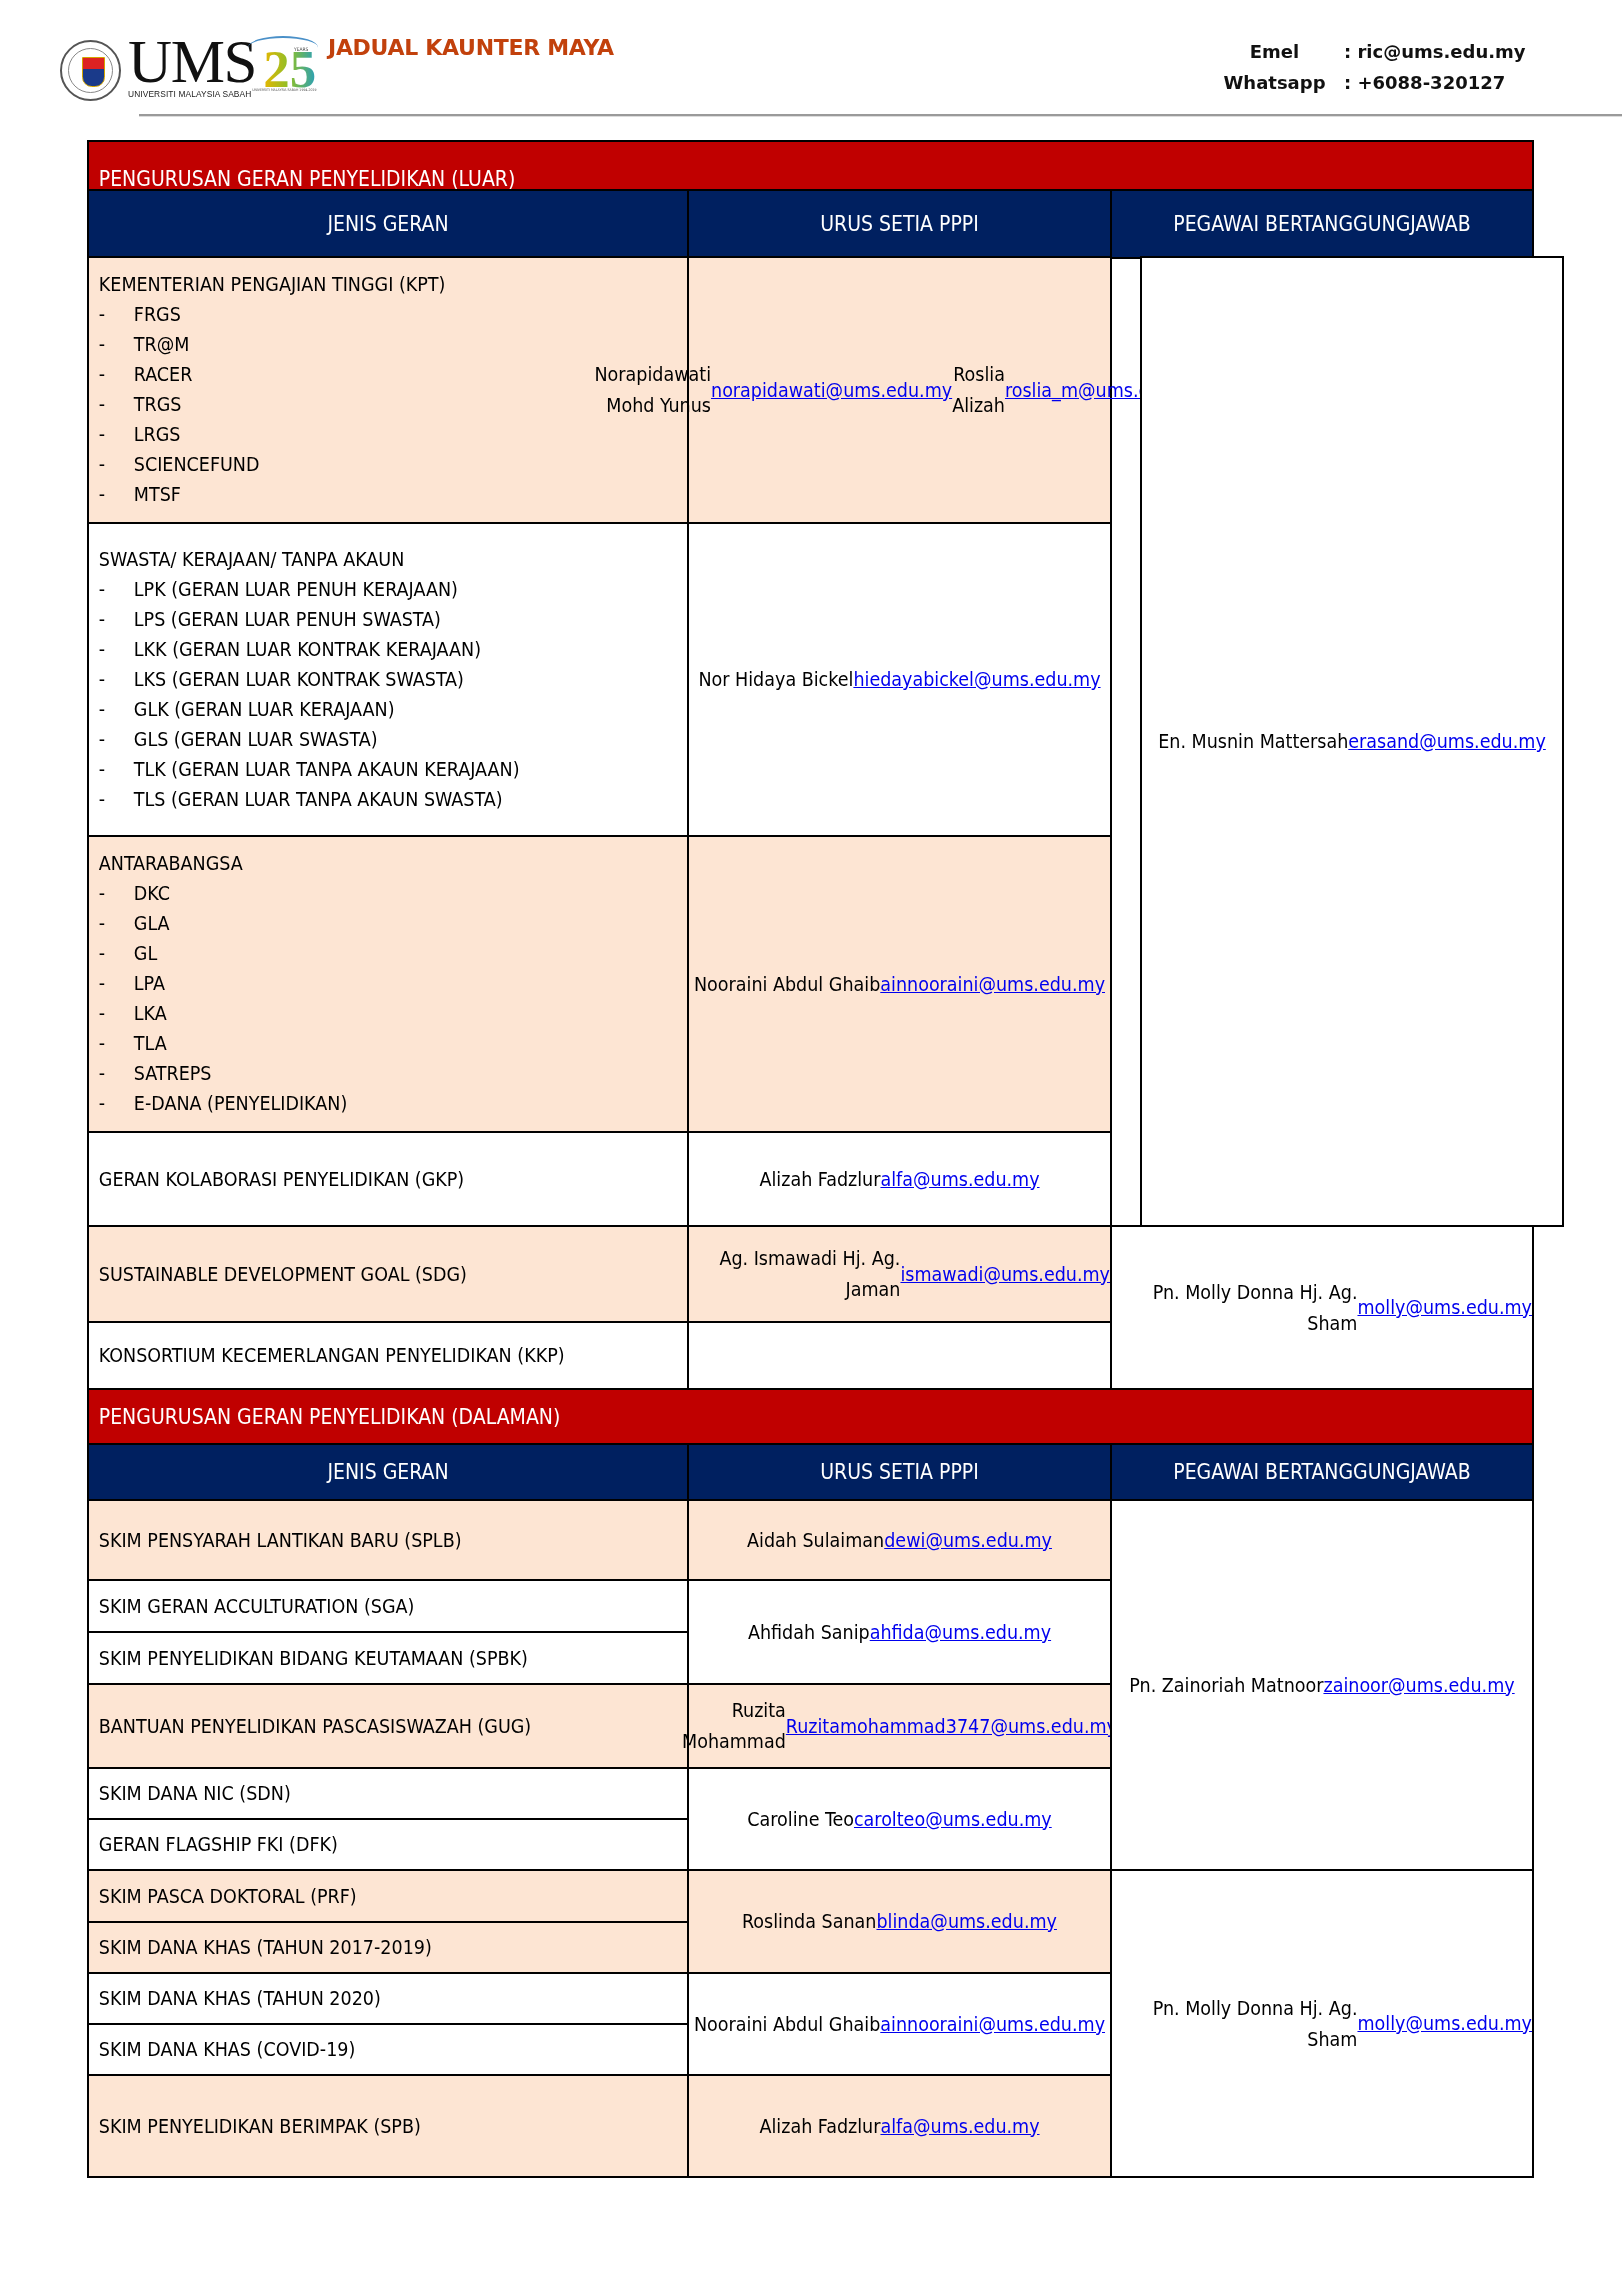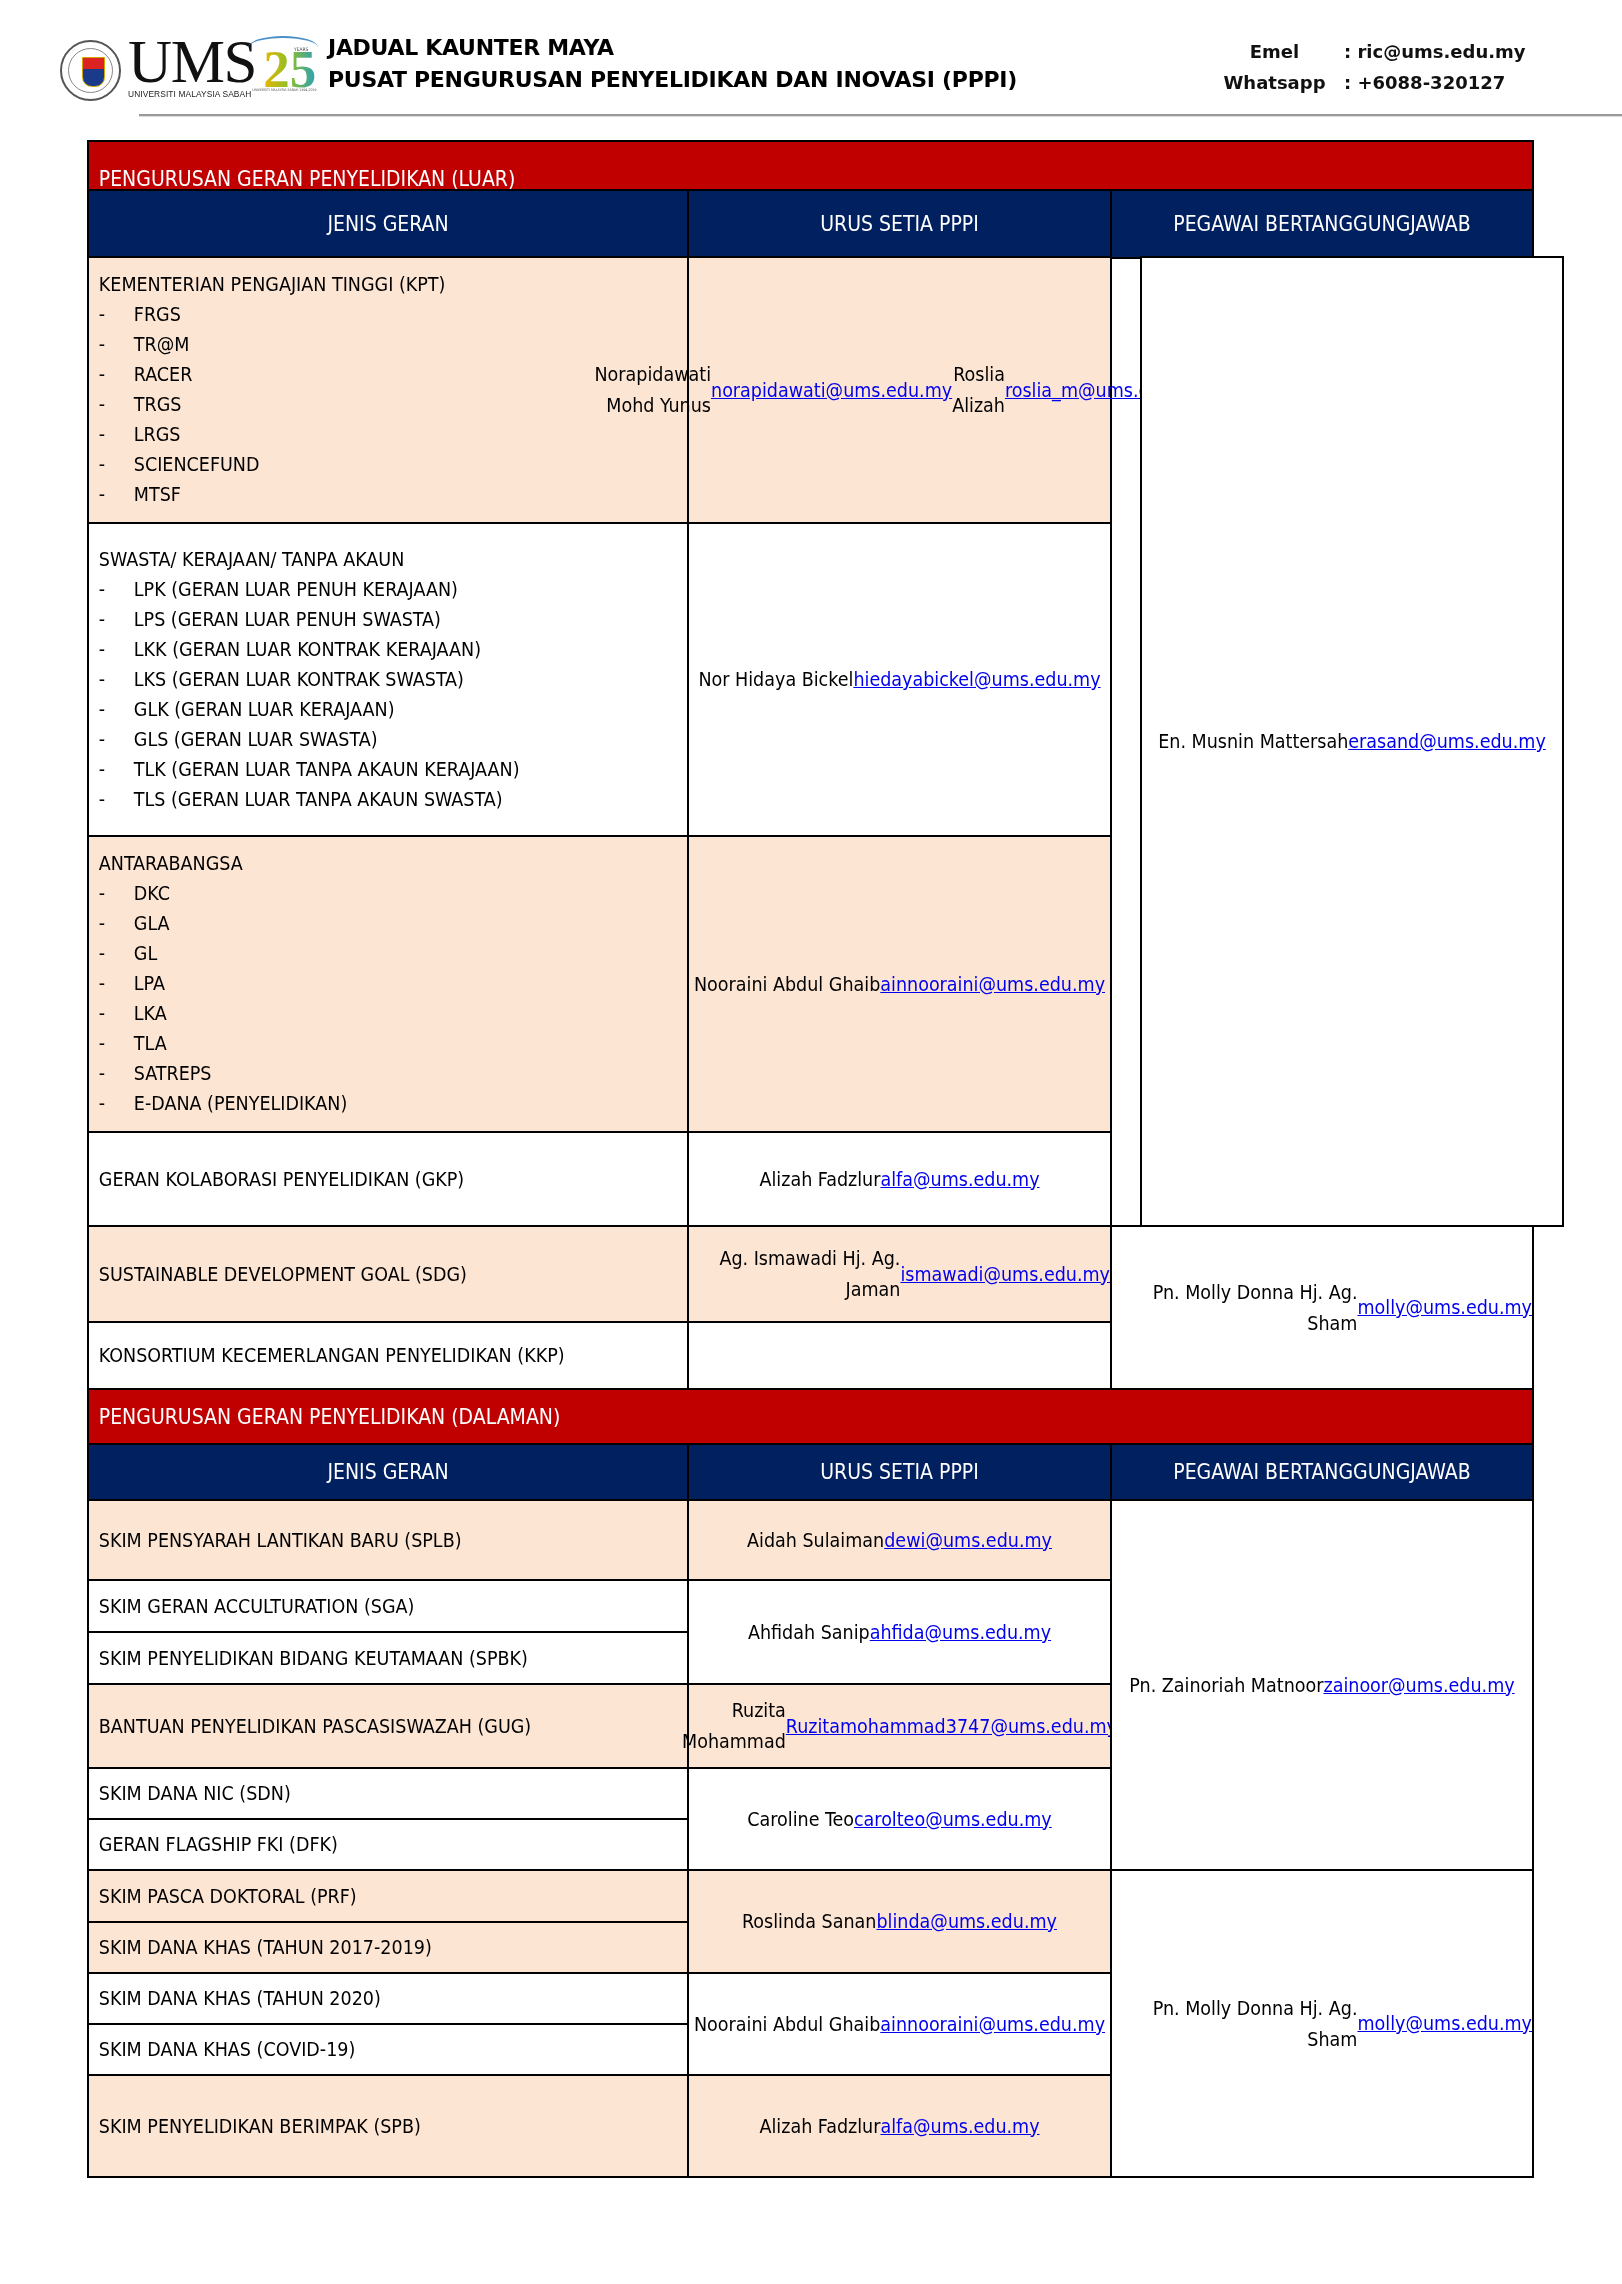--- a/index.html
+++ b/index.html
@@ -14,21 +14,21 @@
   .crest .shield { position: absolute; left: 19.5px; top: 15.3px; width: 21px; height: 28px;
                    background: linear-gradient(#d22 0 40%, #1a3a8a 40% 100%); border-radius: 0 0 9.8px 9.8px; border: 1.4px solid #d4a500; }
   .ums-word { position: absolute; left: 128px; top: 31px; font-family: "Liberation Serif", serif; font-size: 61px; letter-spacing: -1.4px; line-height: 1; color: #111; }
   .ums-sub { position: absolute; left: 128px; top: 89px; font-family: "Liberation Sans", sans-serif; font-size: 8.4px; color: #222; letter-spacing: 0.1px; }
   .logo25 { position: absolute; left: 248px; top: 36px; width: 70px; height: 70px; }
   .logo25 .mtn { position: absolute; left: 0; top: 0; width: 70px; height: 21px; border-top: 2.1px solid #4a90c8; border-radius: 50% 50% 0 0; }
   .logo25 .n25 { position: absolute; left: 15.3px; top: 7px; font-family: "Liberation Serif", serif; font-size: 53px; font-weight: bold; line-height: 1;
                  background: linear-gradient(90deg, #e8b600, #8cbf2a, #2aa0b8); -webkit-background-clip: text; background-clip: text; color: transparent; }
   .logo25 .yrs { position: absolute; left: 46px; top: 9.8px; font-size: 4.9px; color: #444; }
   .logo25 .sub { position: absolute; left: 4.2px; top: 52px; font-size: 3.5px; color: #555; }
-  .title1, .title2 { position: absolute; left: 328px; font-family: "DejaVu Sans", sans-serif; font-weight: bold; font-size: 22px; color: #000000; letter-spacing: -0.3px; }
+  .title1, .title2 { position: absolute; left: 328px; font-family: "DejaVu Sans", sans-serif; font-weight: bold; font-size: 22px; color: #c2410c; letter-spacing: -0.3px; }
   .title1 { top: 35px; }
   .title2 { top: 67px; }
   .contact { position: absolute; left: 1205px; top: 36px; font-family: "DejaVu Sans", sans-serif; font-weight: bold; font-size: 18px; color: #111; text-align: center; }
   .contact .row { display: flex; height: 31px; align-items: center; }
   .contact .lbl { width: 139px; }
   .hdr-line { position: absolute; left: 139px; top: 114px; width: 1483px; height: 2.8px; background: #9a9a9a; }
   .hdr-line2 { position: absolute; left: 139px; top: 116px; width: 1483px; height: 1.4px; background: #dcdcdc; }
 
   
   .tbl { position: absolute; left: 87px; top: 128px; width: 1447px; }
@@ -59,21 +59,20 @@
   </div>
   <div class="ums-word">UMS</div>
   <div class="ums-sub">UNIVERSITI MALAYSIA SABAH</div>
   <div class="logo25">
     <div class="mtn"></div>
     <div class="n25">25</div>
     <div class="yrs">YEARS</div>
     <div class="sub">UNIVERSITI MALAYSIA SABAH 1994-2019</div>
   </div>
   <div class="title1">JADUAL KAUNTER MAYA</div>
-  <div class="title2">PUSAT PENGURUSAN PENYELIDIKAN DAN INOVASI (PPPI)</div>
   <div class="contact">
     <div class="row">
       <span class="lbl">Emel</span>
       <span>: ric@ums.edu.my</span>
     </div>
     <div class="row">
       <span class="lbl">Whatsapp</span>
       <span>: +6088-320127</span>
     </div>
   </div>

